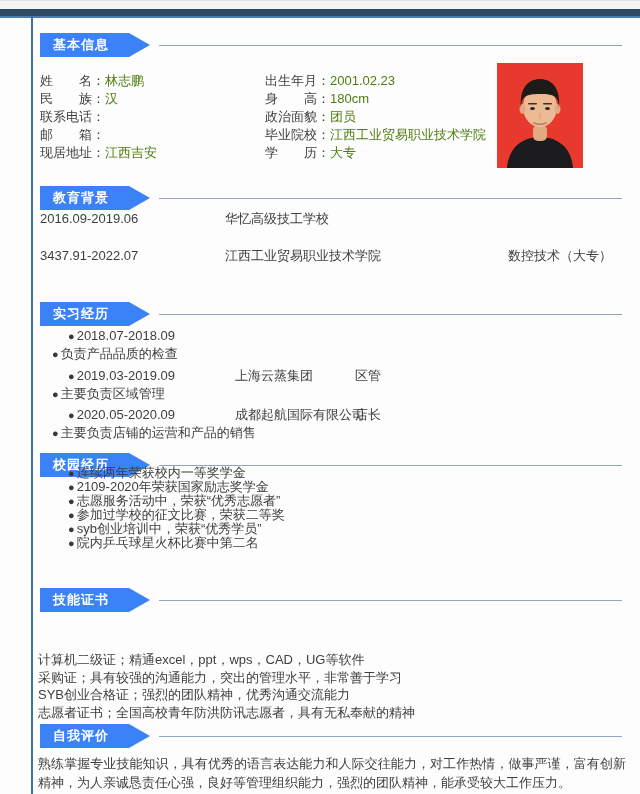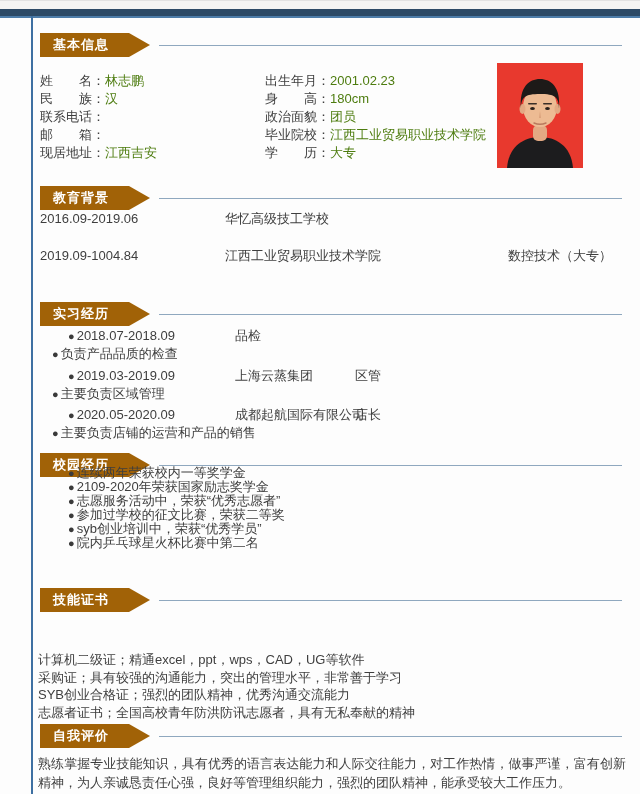--- a/index.html
+++ b/index.html
@@ -15,21 +15,21 @@
   
   .top-strip   { position:absolute; top:0; left:0; width:640px; height:9px; background:#f4f4f3; border-top:1px solid #e2e2e2; }
   .top-bar     { position:absolute; top:9px; left:0; width:640px; height:7px; background:#2d4a66; }
   .top-accent  { position:absolute; top:16px; left:0; width:640px; height:2px; background:#4d7ca8; }
   .v-line      { position:absolute; top:16px; left:31px; width:2px; height:778px; background:#3e70a2; }
 
   
   .sec-head { position:absolute; left:40px; width:582px; height:24px; display:flex; align-items:center; }
   .pennant {
     height:24px; line-height:24px;
-    background:#a16207; color:#ffffff;
+    background:#3b82f6; color:#ffffff;
     font-size:13px; font-weight:bold; letter-spacing:1px;
     padding:0 34px 0 13px; min-width:110px;
     clip-path:polygon(0 0, calc(100% - 21px) 0, 100% 50%, calc(100% - 21px) 100%, 0 100%);
   }
   .rule { flex:1; height:1px; background:#8fa8bf; margin-left:9px; }
 
   
   .basic-col { position:absolute; font-size:13px; line-height:18px; }
   .basic-left  { top:72px; left:40px;  width:215px; }
   .basic-right { top:72px; left:265px; width:230px; }
@@ -131,36 +131,35 @@
   <div class="rule"></div>
 </div>
 
 <div class="edu-block">
   <div class="edu-row">
     <span>2016.09-2019.06</span>
     <span>华忆高级技工学校</span>
     <span></span>
   </div>
   <div class="edu-row">
-    <span>2019.09-1004.84</span>
+    <span>3437.91-2022.07</span>
     <span>江西工业贸易职业技术学院</span>
     <span>数控技术（大专）</span>
   </div>
 </div>
 
 <div class="sec-head h-intern">
   <div class="pennant">实习经历</div>
   <div class="rule"></div>
 </div>
 
 <div class="intern-block">
   <div class="job">
     <div class="job-main">
       <span><span class="bullet">●</span><span>2018.07-2018.09</span></span>
-      <span>品检</span>
     </div>
     <div class="job-desc"><span class="bullet">●</span><span>负责产品品质的检查</span></div>
   </div>
   <div class="job">
     <div class="job-main">
       <span><span class="bullet">●</span><span>2019.03-2019.09</span></span>
       <span>上海云蒸集团</span>
       <span>区管</span>
     </div>
     <div class="job-desc"><span class="bullet">●</span><span>主要负责区域管理</span></div>

